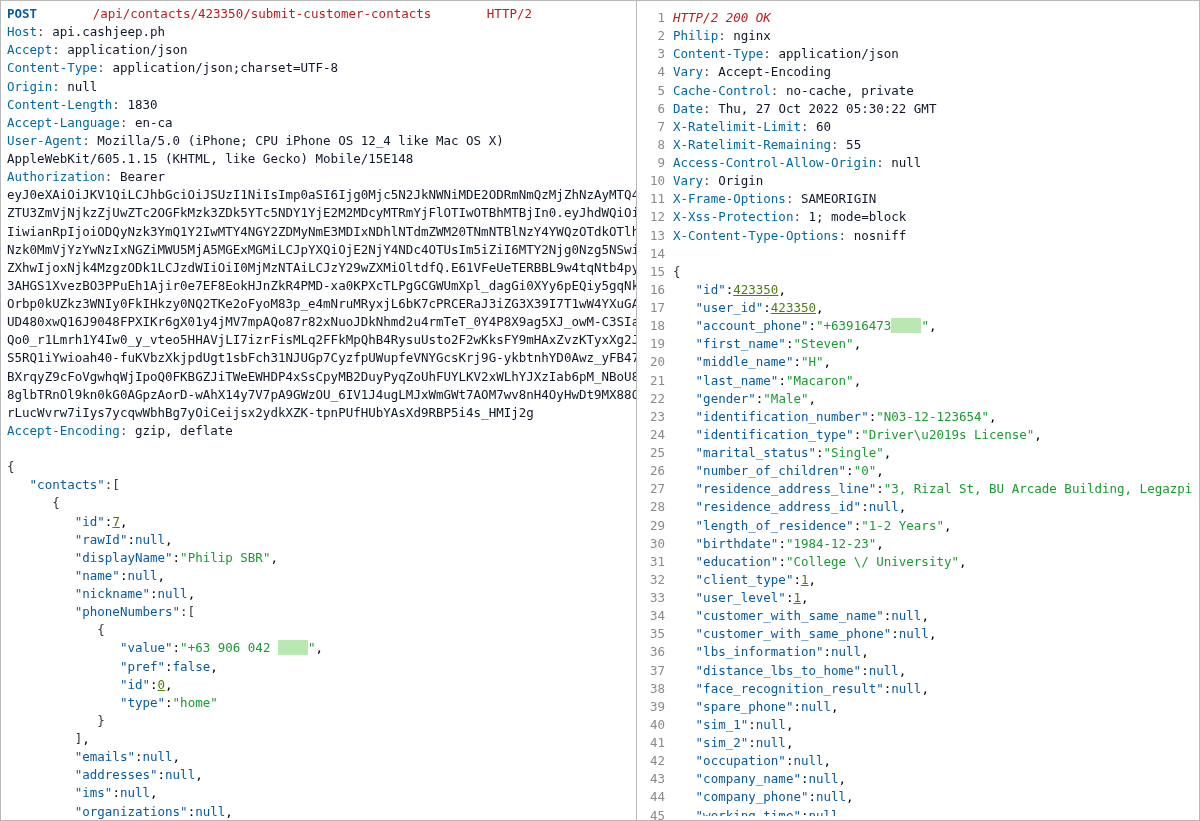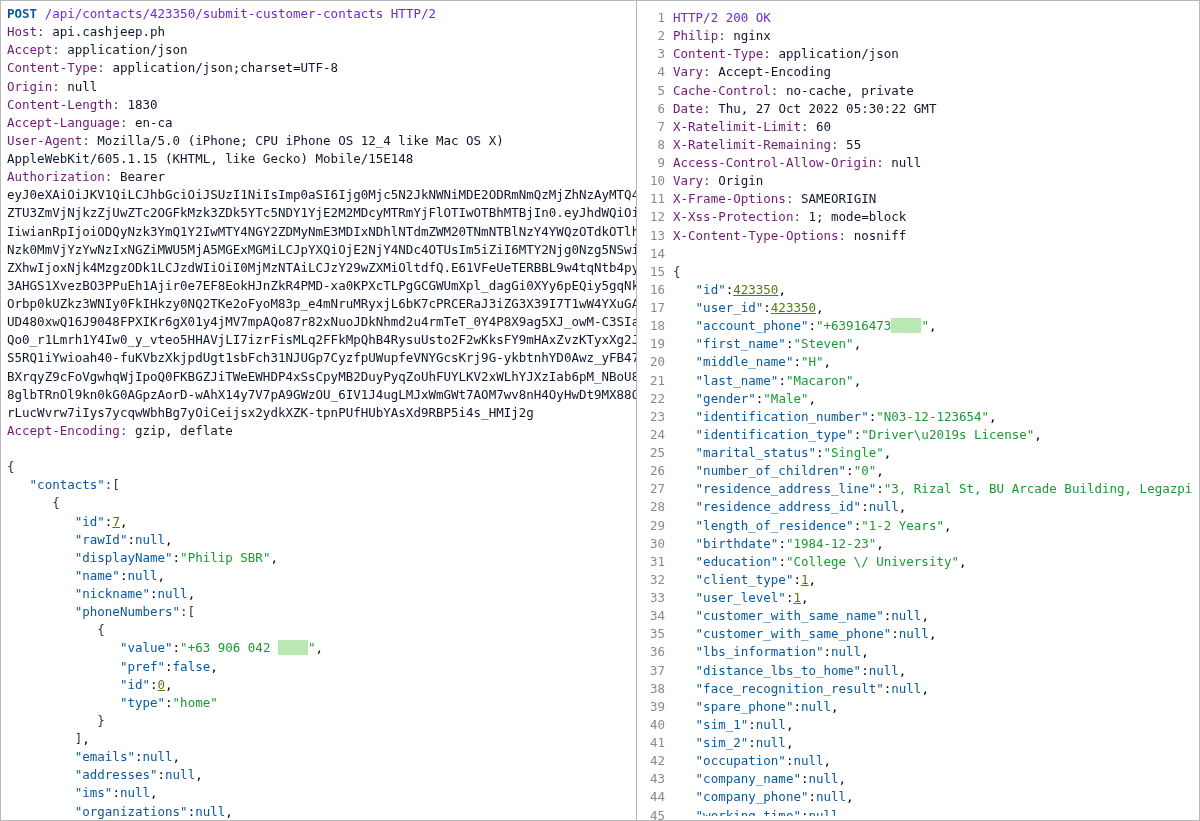--- a/index.html
+++ b/index.html
@@ -44,31 +44,31 @@
     white-space: pre;
     user-select: none;
     flex-shrink: 0;
   }
   .pane-right-content {
     flex: 1;
     padding: 4px 4px 4px 2px;
     white-space: pre;
     overflow: auto;
   }
-  .hname { color: #701a75; text-align: center; }            
+  .hname { color: #0369a1; text-align: center; }            
   .hsep  { color: #444; }               
   .hval  { color: #0f172a; }               
-  .status { color: #6d28d9; }
+  .status { color: #b91c1c; font-style: italic; }
   .punc  { color: #333; }
   .key   { color: #0a5aa0; }            
   .str   { color: #1a9a32; }            
   .num   { color: #4d7c0f; text-decoration: underline; }            
   .lit   { color: #0a5aa0; }            
   .method { color: #0a5aa0; font-weight: 700; }
-  .path  { color: #6d28d9; }
+  .path  { color: #b91c1c; margin-left: 48px; }
   .tok   { word-break: break-all; }
   .redact { background: #b9e8b3; color:#b9e8b3; }
 </style>
 </head>
 <body>
 
 <div class="panes">
 
   <div class="pane pane-left" id="req"><span class="method">POST</span> <span class="path">/api/contacts/423350/submit-customer-contacts</span> <span class="path">HTTP/2</span>
 <span class="hname">Host</span><span class="hsep">:</span> <span class="hval">api.cashjeep.ph</span>

